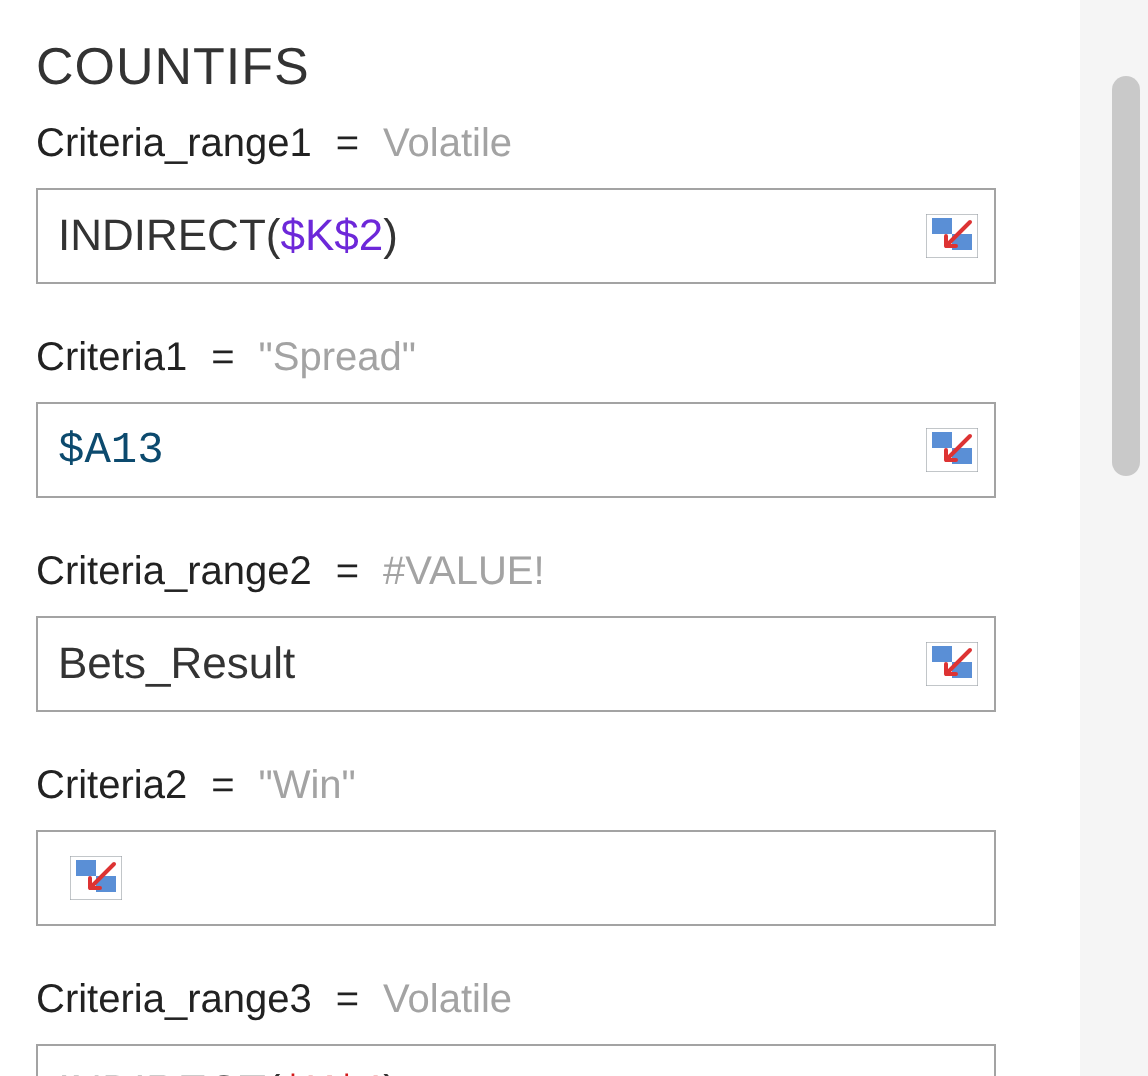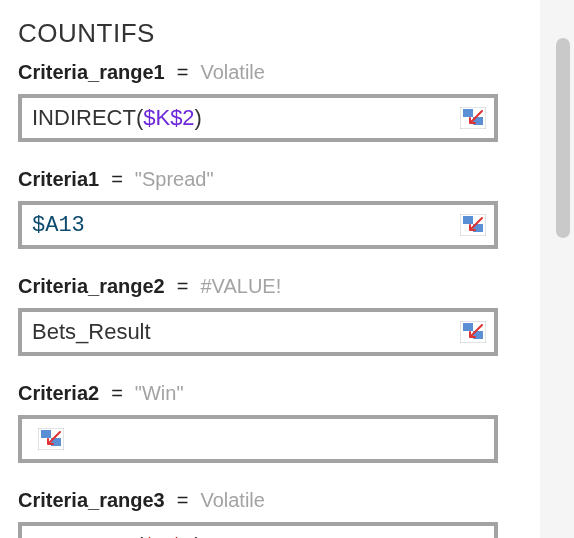--- a/index.html
+++ b/index.html
@@ -30,33 +30,33 @@
   }
   .arg-header {
     display: flex;
     align-items: center;
     font-size: 20px;
     color: #333;
     padding: 6px 0 10px 0;
   }
   .arg-name {
     color: #222;
-    font-weight: 700;
+    font-weight: 400;
   }
   .arg-eq {
     color: #222;
     margin: 0 12px;
   }
   .arg-result {
     color: #a3a3a3;
   }
   .input-row {
     display: flex;
     align-items: center;
-    border: 4px solid #a3a3a3;
+    border: 1px solid #a3a3a3;
     background: #ffffff;
     height: 48px;
     width: 480px;
     margin-left: 0px;
     padding: 0 8px 0 10px;
     position: relative;
   }
   .formula-text {
     flex: 1;
     font-size: 22px;

